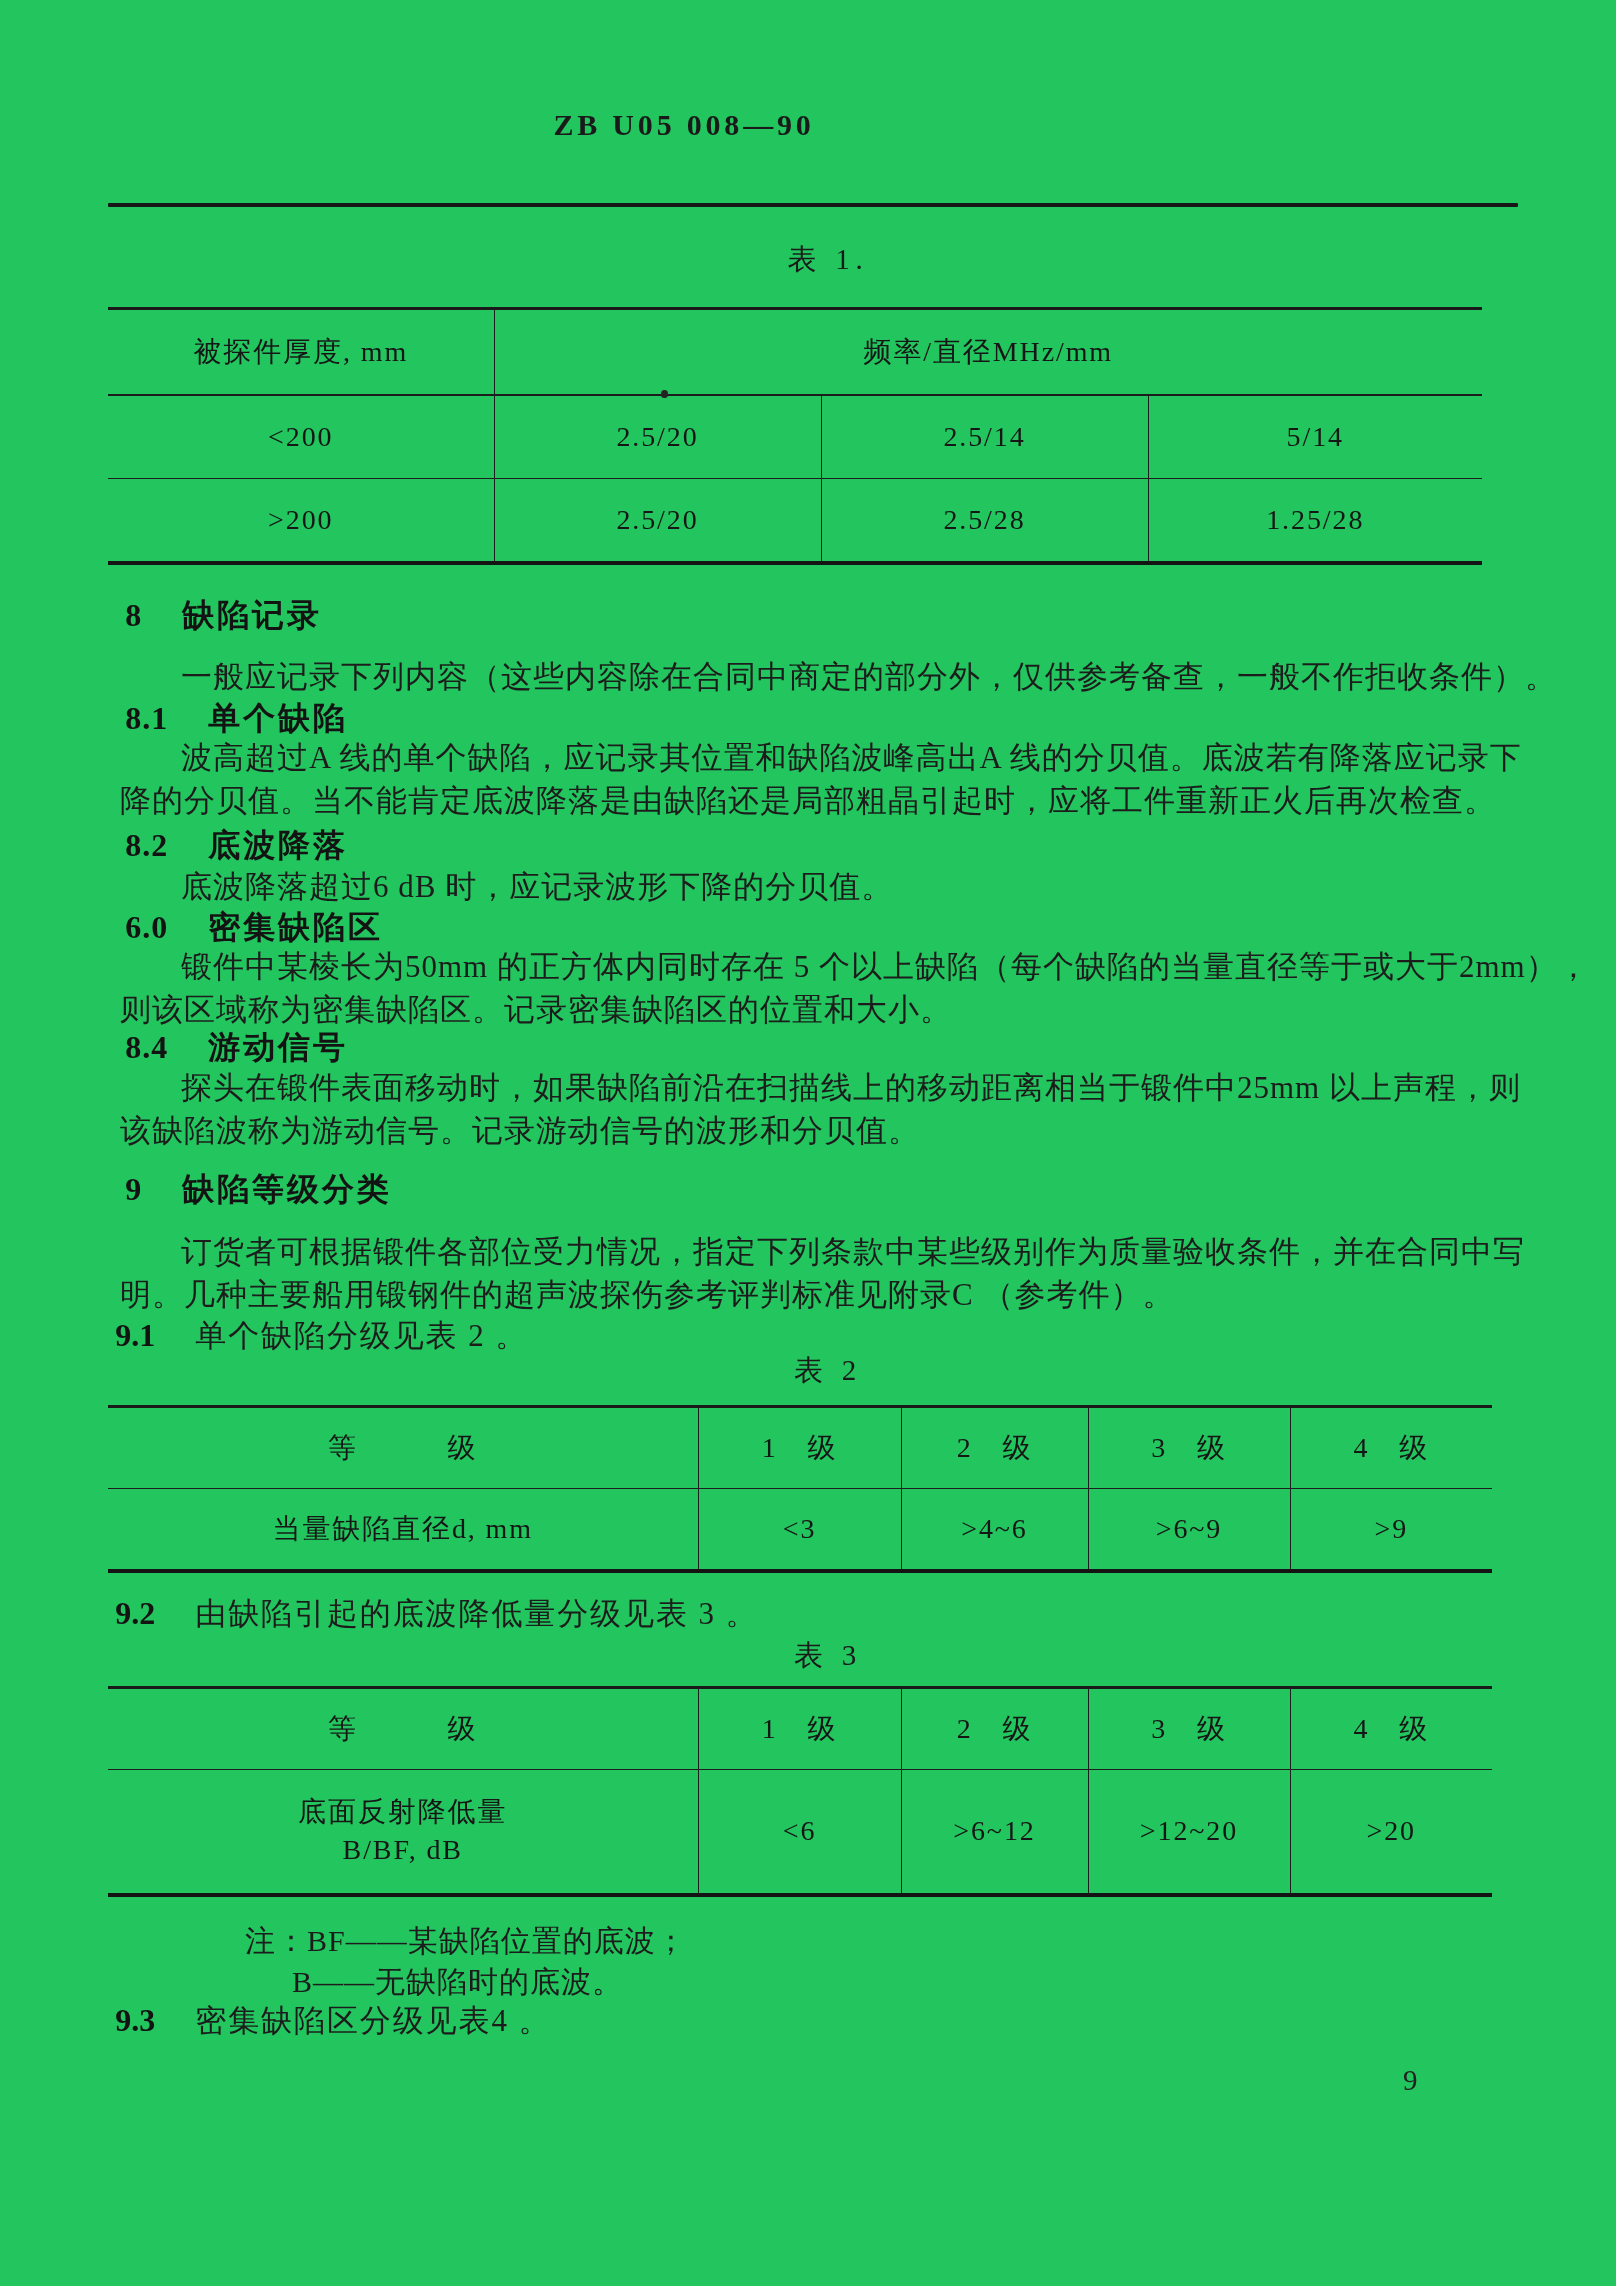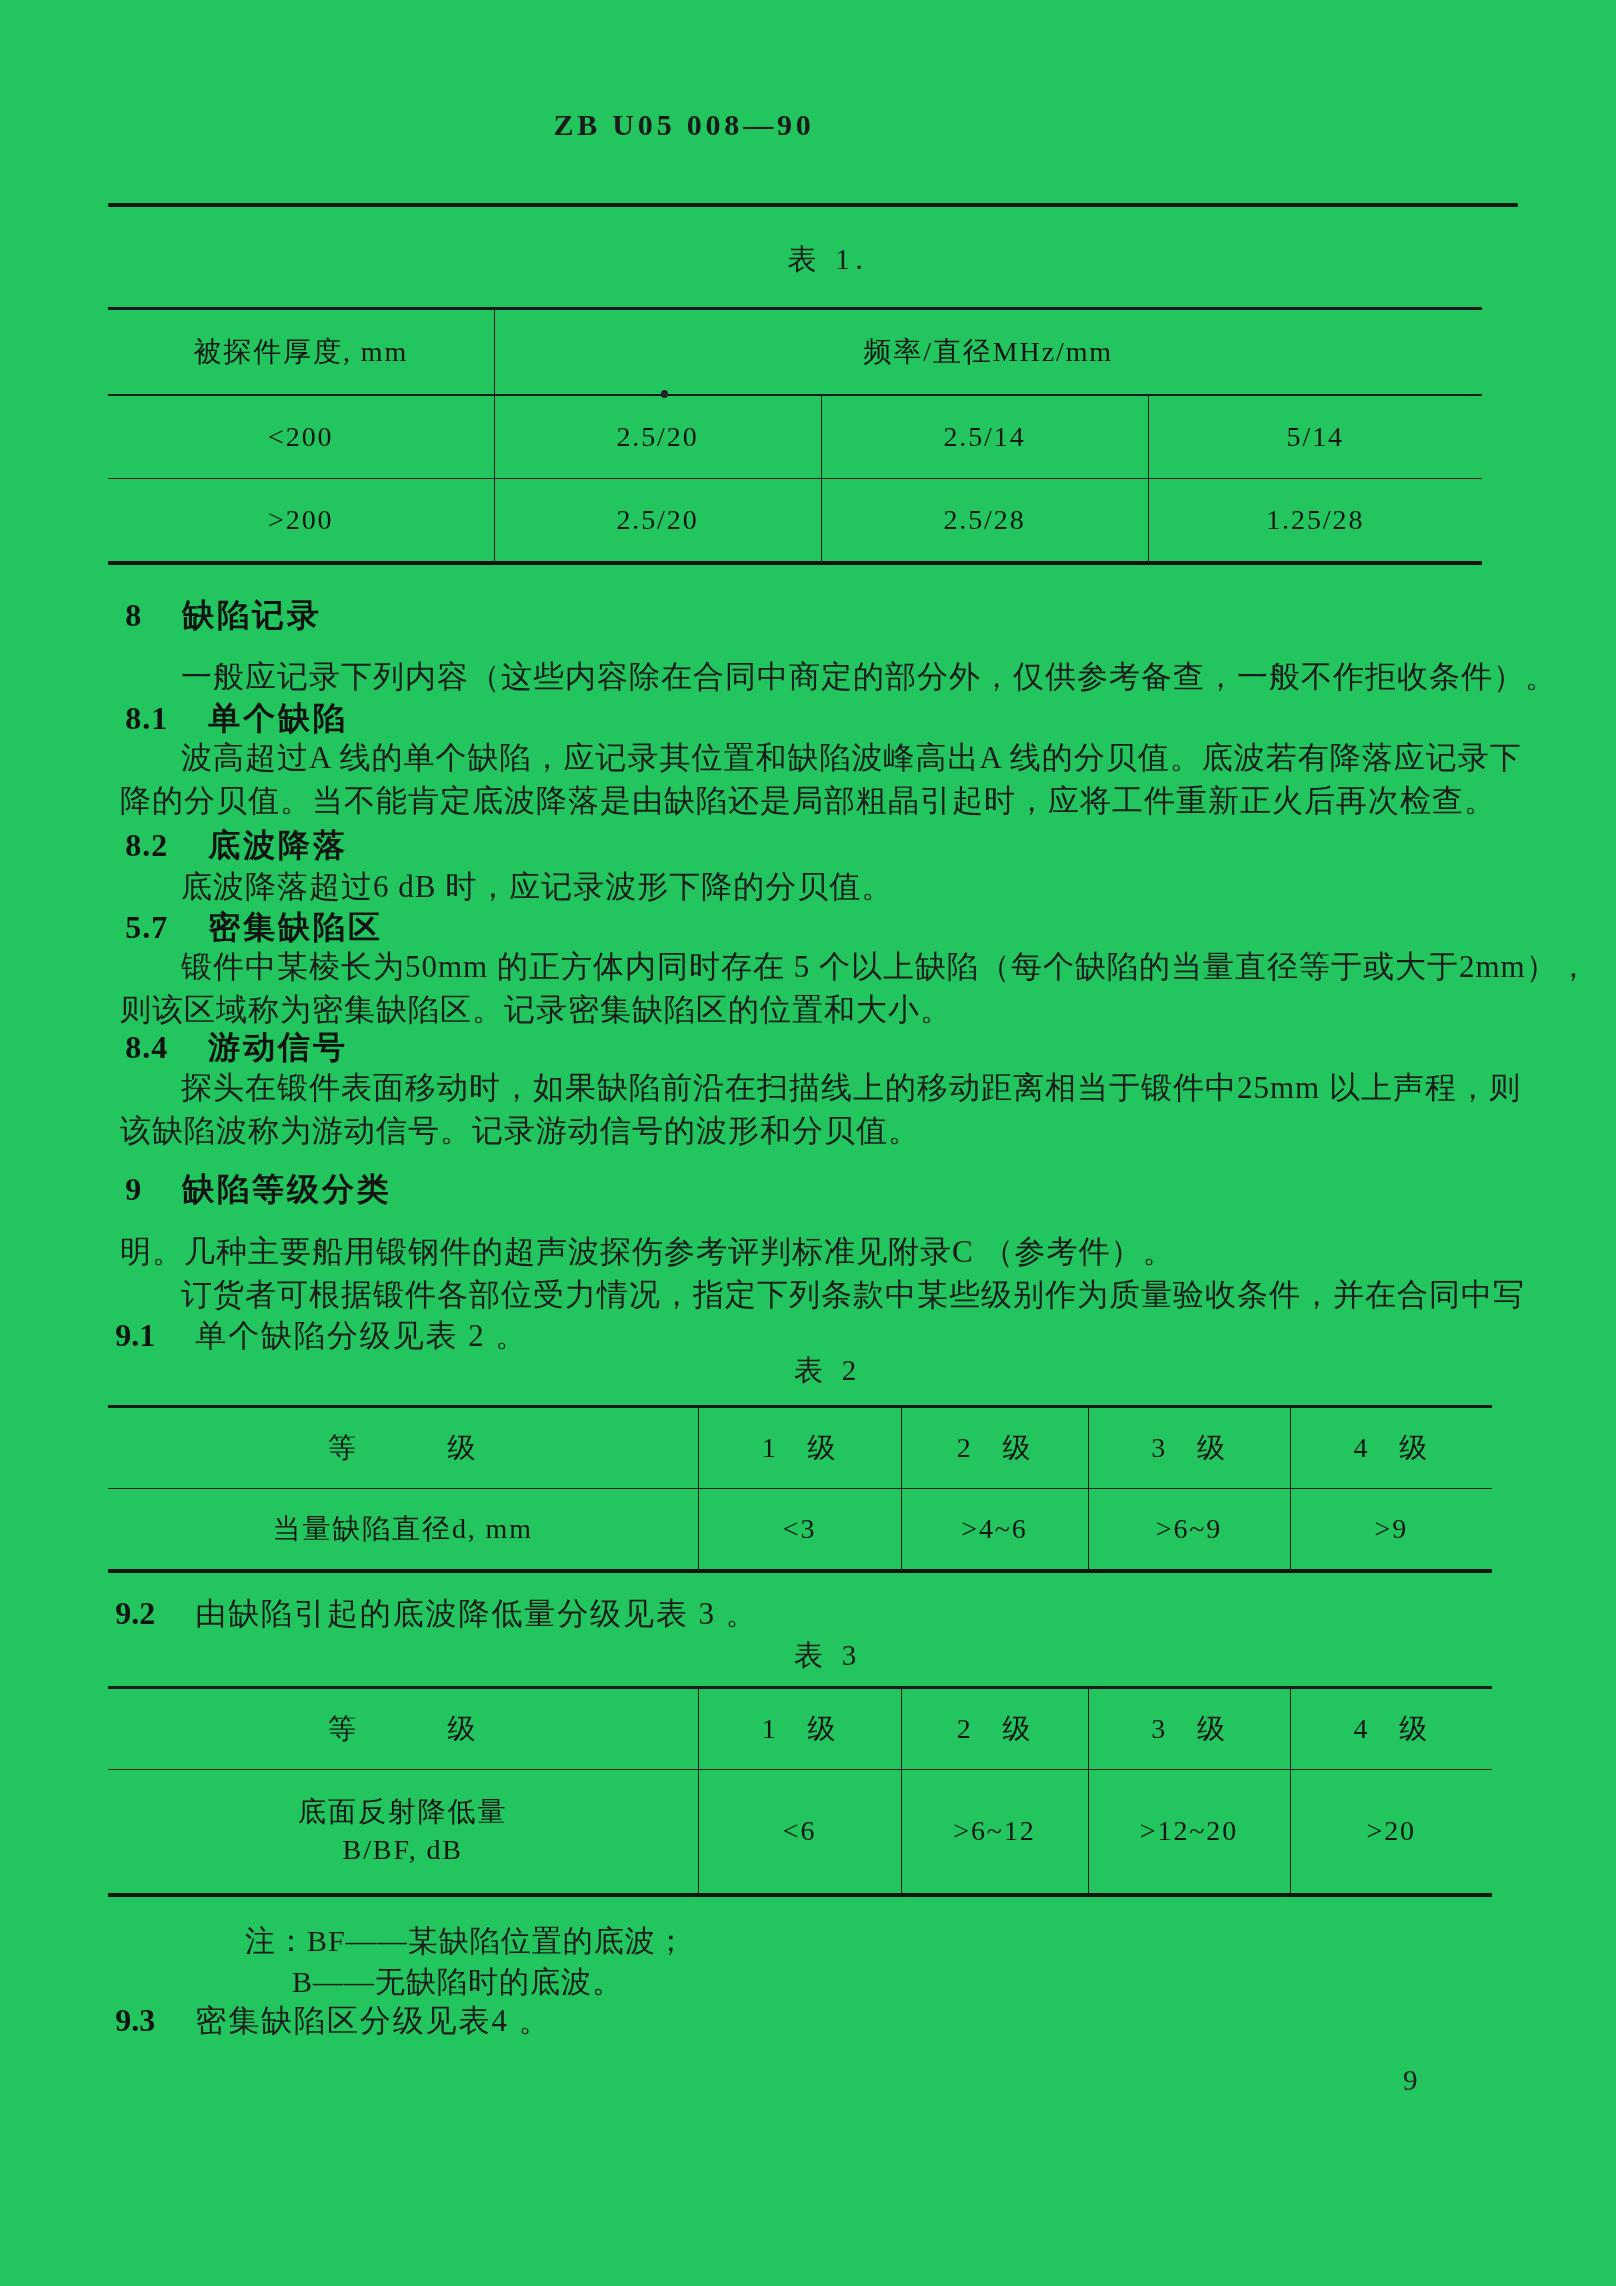--- a/index.html
+++ b/index.html
@@ -162,41 +162,41 @@
   </div>
 
   <div class="h h82">
     <span class="num">8.2</span><span class="ht">底波降落</span>
   </div>
   <div class="para p82">
     <div class="ln ind">底波降落超过6 dB 时，应记录波形下降的分贝值。</div>
   </div>
 
   <div class="h h83">
-    <span class="num">5.7</span><span class="ht">密集缺陷区</span>
+    <span class="num">6.0</span><span class="ht">密集缺陷区</span>
   </div>
   <div class="para p83">
     <div class="ln ind">锻件中某棱长为50mm 的正方体内同时存在 5 个以上缺陷（每个缺陷的当量直径等于或大于2mm），</div>
     <div class="ln">则该区域称为密集缺陷区。记录密集缺陷区的位置和大小。</div>
   </div>
 
   <div class="h h84">
     <span class="num">8.4</span><span class="ht">游动信号</span>
   </div>
   <div class="para p84">
     <div class="ln ind">探头在锻件表面移动时，如果缺陷前沿在扫描线上的移动距离相当于锻件中25mm 以上声程，则</div>
     <div class="ln">该缺陷波称为游动信号。记录游动信号的波形和分贝值。</div>
   </div>
 
   <div class="h h9">
     <span class="num">9</span><span class="ht">缺陷等级分类</span>
   </div>
   <div class="para p9intro">
+    <div class="ln ind">订货者可根据锻件各部位受力情况，指定下列条款中某些级别作为质量验收条件，并在合同中写</div>
     <div class="ln">明。几种主要船用锻钢件的超声波探伤参考评判标准见附录C （参考件）。</div>
-    <div class="ln ind">订货者可根据锻件各部位受力情况，指定下列条款中某些级别作为质量验收条件，并在合同中写</div>
   </div>
 
   <div class="clause p91">
     <span class="num">9.1</span><span class="tx">单个缺陷分级见表 2 。</span>
   </div>
 
   <div class="cap cap2">表 2</div>
 
   <table class="doc-table t2">
     <colgroup>

